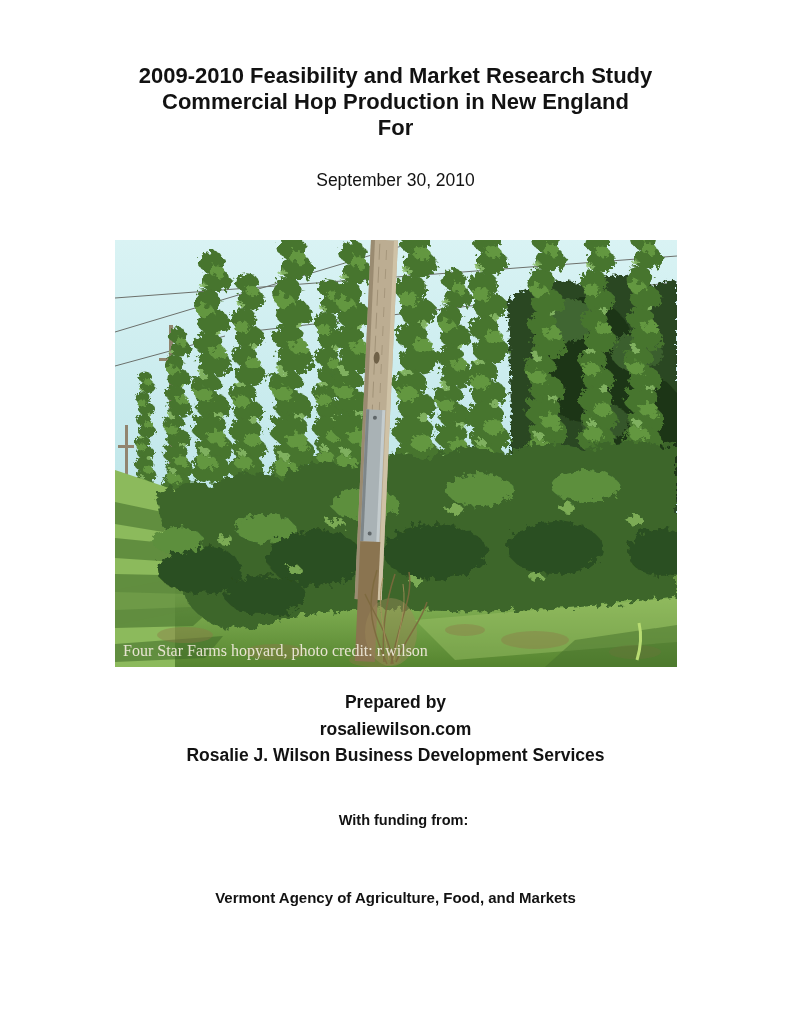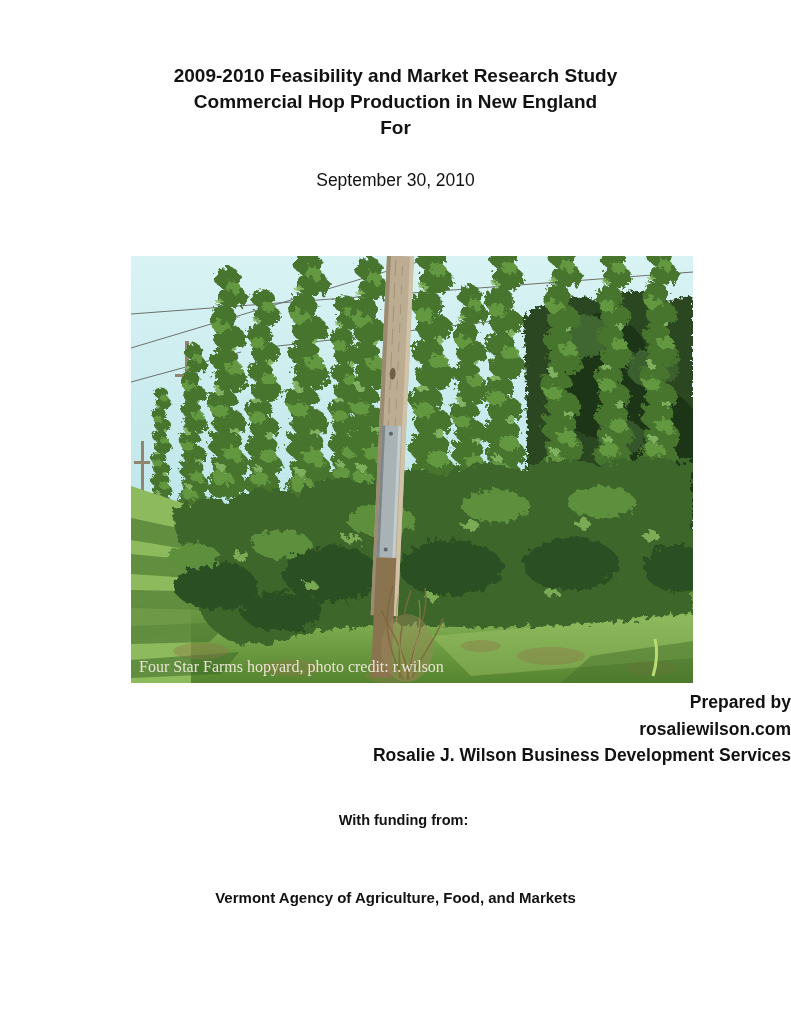--- a/index.html
+++ b/index.html
@@ -10,47 +10,47 @@
     background: #ffffff;
     font-family: "Liberation Sans", sans-serif;
     color: #121212;
     overflow: hidden;
   }
   .title-block {
     position: absolute;
     top: 63px; left: 0; right: 0;
     text-align: center;
     font-weight: bold;
-    font-size: 19px;
+    font-size: 22px;
     line-height: 26px;
   }
   .date-line {
     position: absolute;
     top: 170px; left: 0; right: 0;
     text-align: center;
     font-weight: normal;
     font-size: 17.5px;
   }
   .photo {
     position: absolute;
     top: 240px; left: 115px;
     width: 608px; height: 427px;
-    margin: 16px;
+    margin: 0;
   }
   .photo svg { display: block; filter: blur(0.4px); }
   .caption-text {
     font-family: "Liberation Serif", serif;
     font-size: 16px;
     fill: #efe9da;
     opacity: 0.95;
   }
   .prepared-block {
     position: absolute;
     top: 689px; left: 0; right: 0;
-    text-align: right;
+    text-align: center;
     font-weight: bold;
     font-size: 17.5px;
     line-height: 26.5px;
   }
   .funding-heading {
     position: absolute;
     top: 812px; left: 16px; right: 0;
     text-align: center;
     font-weight: bold;
     font-size: 14.5px;

